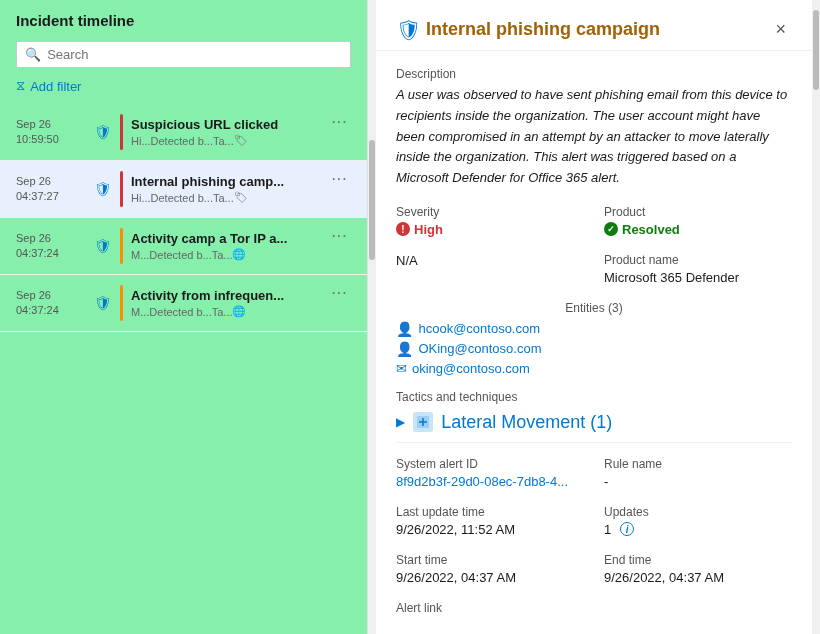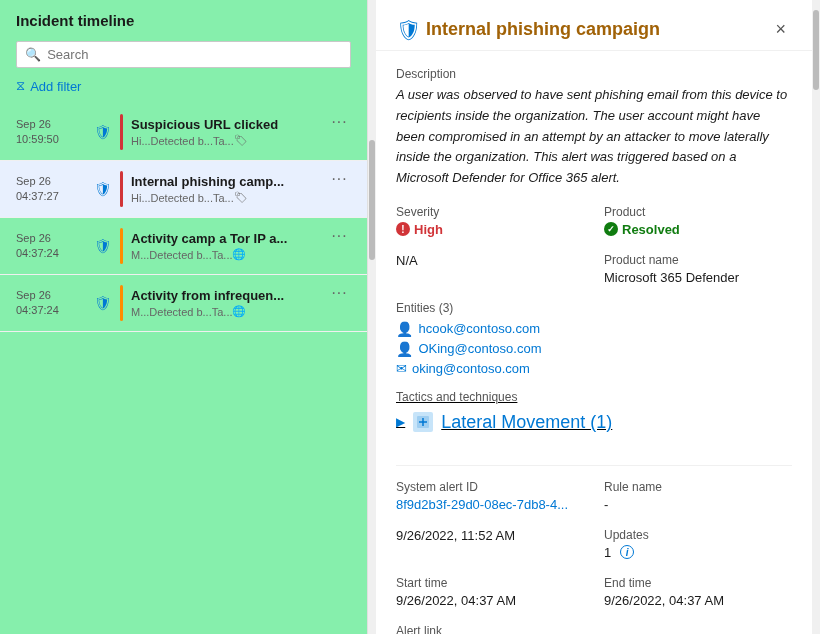--- a/index.html
+++ b/index.html
@@ -277,21 +277,21 @@
       color: #fff;
       font-size: 9px;
     }
 
     .section-divider {
       border: none;
       border-top: 1px solid #f0f0f0;
       margin: 4px 0 14px 0;
     }
 
-    .entities-section { margin-bottom: 14px; }
+    .entities-section { margin-bottom: 14px; text-align: center; }
     .entities-title {
       font-size: 12px;
       color: #555;
       margin-bottom: 6px;
     }
     .entity-link {
       display: flex;
       align-items: center;
       gap: 5px;
       color: #0078d4;
@@ -300,21 +300,21 @@
       margin-bottom: 4px;
     }
 
     .entity-person-icon {
       font-size: 14px;
     }
     .entity-mail-icon {
       font-size: 13px;
     }
 
-    .tactics-section { margin-bottom: 32px; text-decoration: underline; }
+    .tactics-section { margin-bottom: 9px; }
     .tactics-title {
       font-size: 12px;
       color: #555;
       margin-bottom: 8px;
     }
     .tactic-item {
       display: flex;
       align-items: center;
       gap: 8px;
       cursor: pointer;
@@ -562,20 +562,21 @@
           <span class="field-value link-style">8f9d2b3f-29d0-08ec-7db8-4...</span>
         </div>
         <div class="field-group">
           <span class="field-label">Rule name</span>
           <span class="field-value">-</span>
         </div>
       </div>
 
       <div class="two-col">
         <div class="field-group">
+          <span class="field-label">Last update time</span>
           <span class="field-value">9/26/2022, 11:52 AM</span>
         </div>
         <div class="field-group">
           <span class="field-label">Updates</span>
           <div class="field-value">
             <span>1</span>
             <span class="info-icon">i</span>
           </div>
         </div>
       </div>

